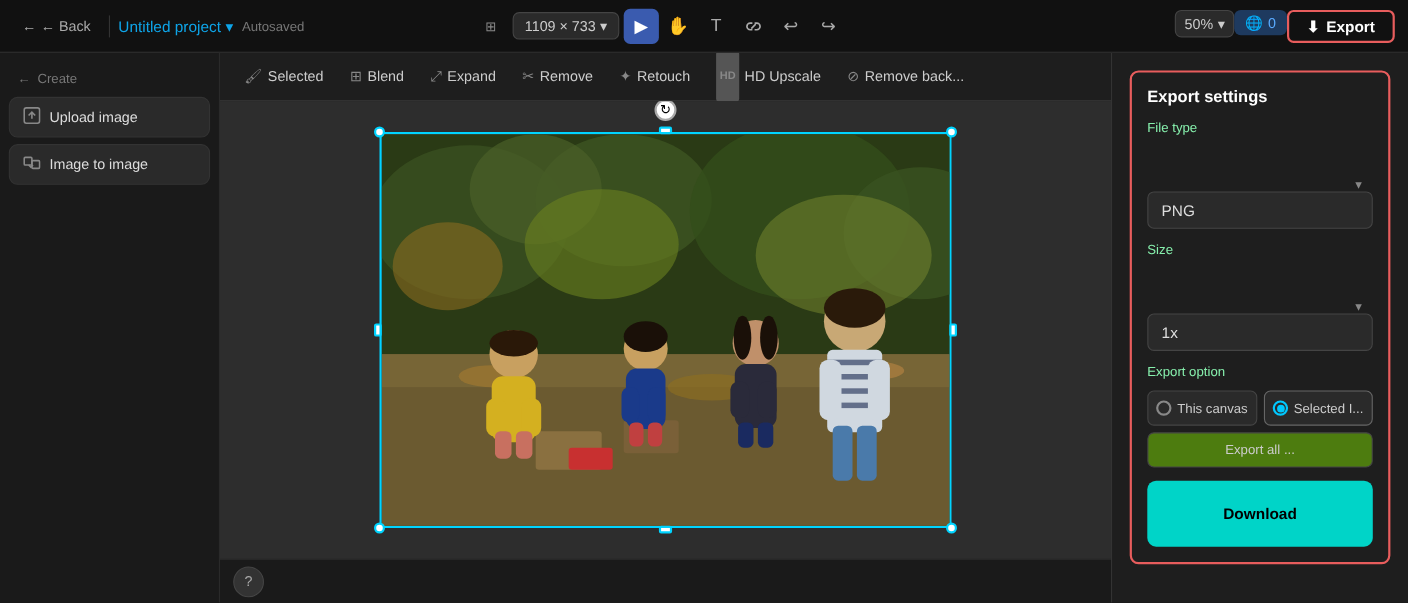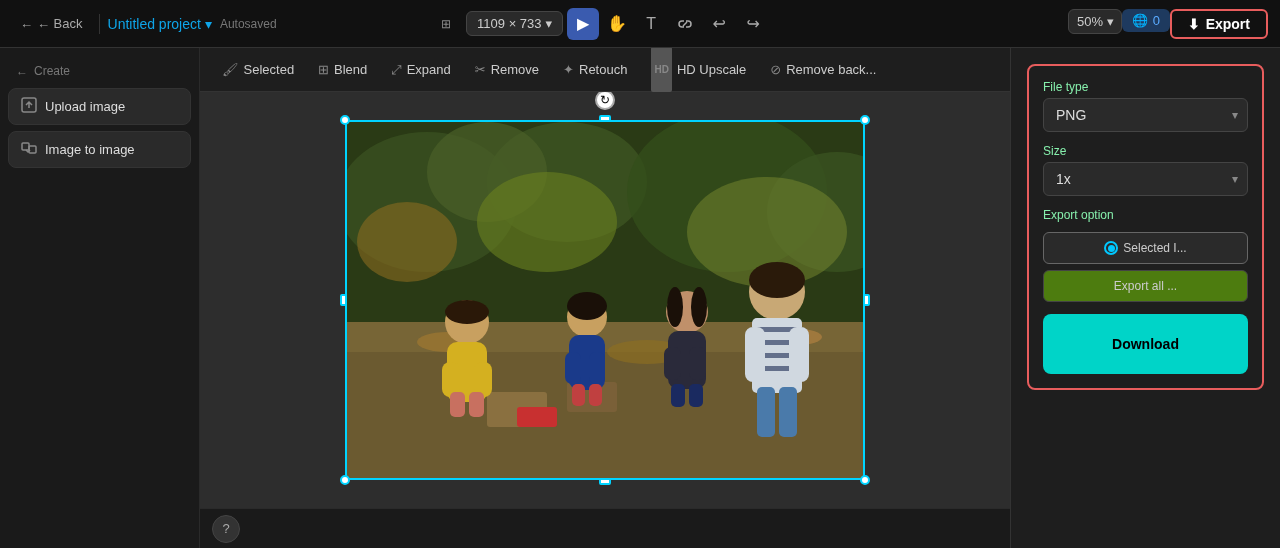--- a/index.html
+++ b/index.html
@@ -331,20 +331,21 @@
       width: 100%;
       background: #2a2a2a;
       border: 1px solid #444;
       border-radius: 6px;
       color: #ddd;
       font-size: 14px;
       padding: 8px 32px 8px 12px;
       appearance: none;
       -webkit-appearance: none;
       cursor: pointer;
+      margin-top: 47px;
     }
     .select-arrow {
       position: absolute;
       right: 10px;
       top: 50%;
       transform: translateY(-50%);
       color: #888;
       pointer-events: none;
       font-size: 12px;
     }
@@ -622,20 +623,21 @@
 
     <div class="bottom-bar">
       <div class="help-btn">
         <span>?</span>
       </div>
     </div>
   </div>
 
   <div class="export-panel">
     <div class="export-panel-inner">
+      <div class="panel-title">Export settings</div>
 
       <div>
         <div class="panel-label">File type</div>
         <div class="select-wrapper">
           <select>
             <option>PNG</option>
             <option>JPG</option>
             <option>WebP</option>
             <option>SVG</option>
           </select>
@@ -652,20 +654,24 @@
             <option>3x</option>
             <option>4x</option>
           </select>
           <span class="select-arrow">▾</span>
         </div>
       </div>
 
       <div class="export-option-group">
         <div class="panel-label">Export option</div>
         <div class="option-row">
+          <div class="option-btn">
+            <div class="radio-dot"></div>
+            <span>This canvas</span>
+          </div>
           <div class="option-btn selected">
             <div class="radio-dot filled"></div>
             <span>Selected I...</span>
           </div>
         </div>
         <div class="option-btn-full">
           <span>Export all ...</span>
         </div>
       </div>
 

